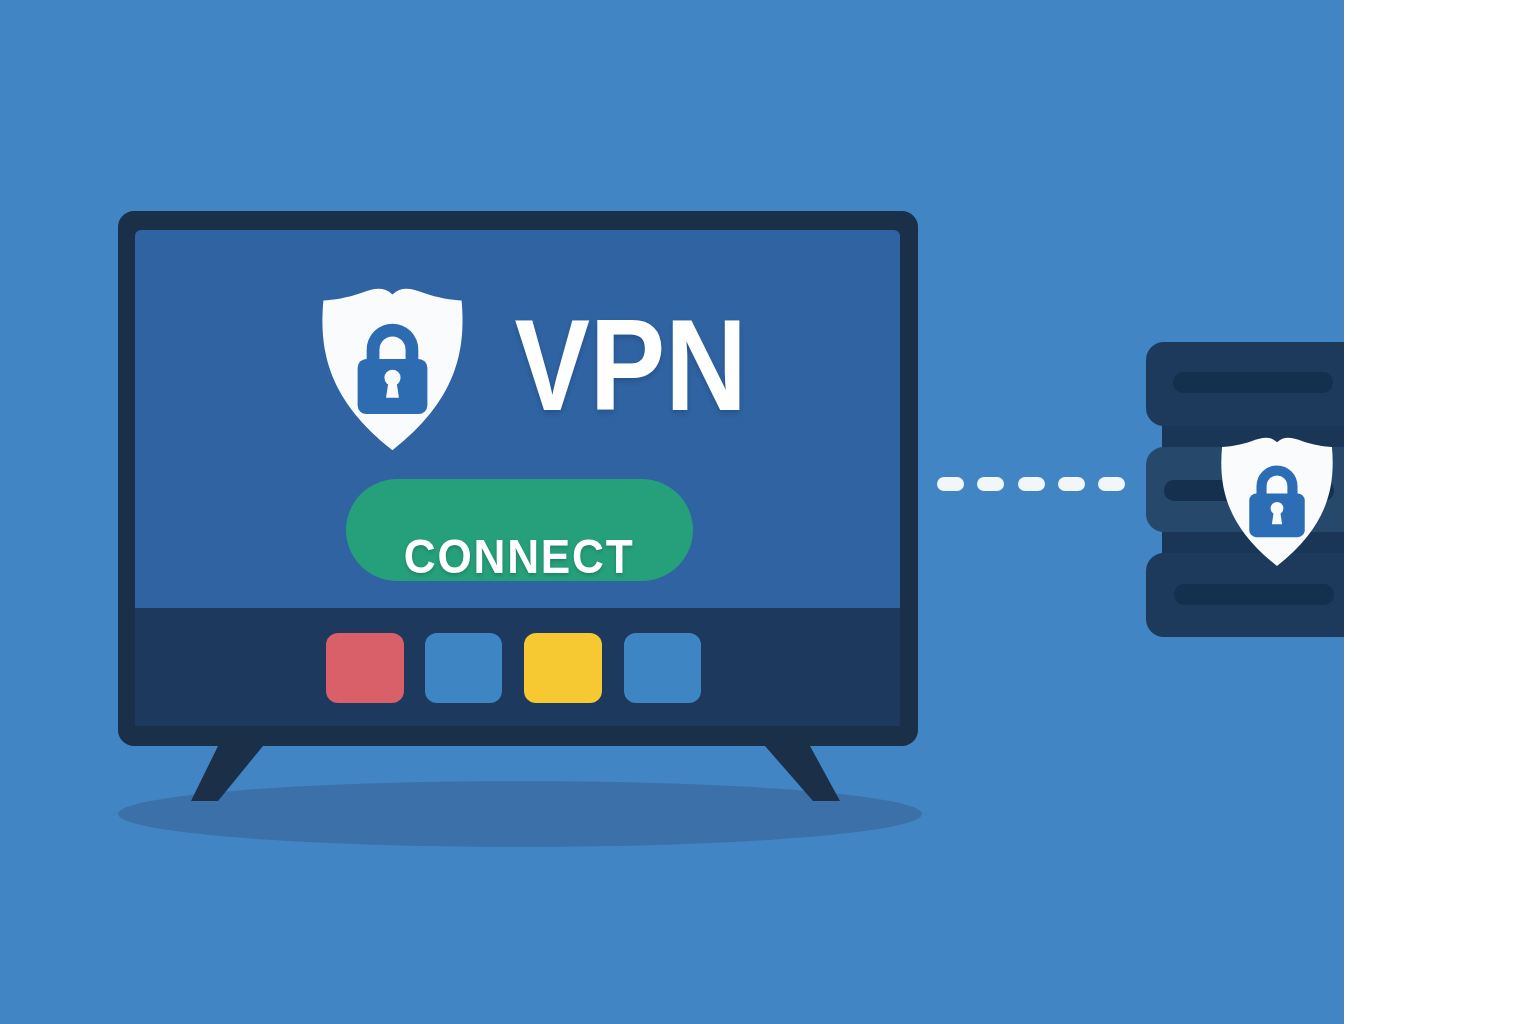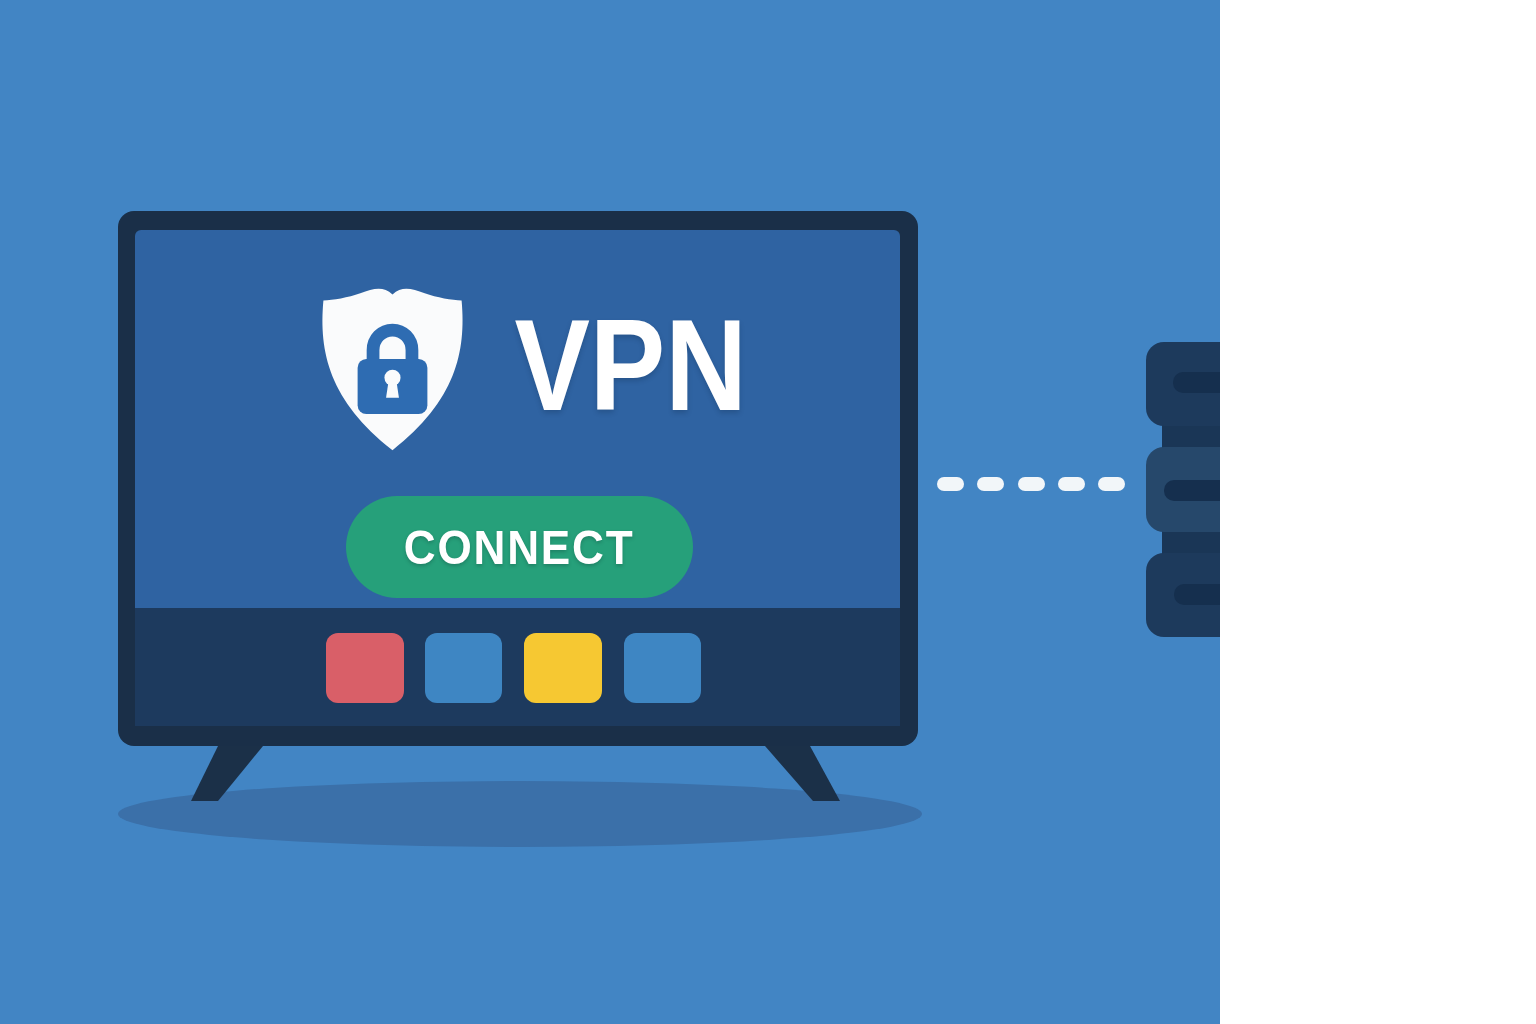--- a/index.html
+++ b/index.html
@@ -1,36 +1,36 @@
 <!DOCTYPE html>
 <html><head>
 <meta charset="utf-8">
 <style>
   html,body{margin:0;padding:0;}
   body{font-family:"Liberation Sans", sans-serif;}
-  .scene{position:relative;width:1220px;height:1024px;overflow:hidden;}
+  .scene{position:relative;width:1344px;height:1024px;overflow:hidden;}
   .abs{position:absolute;}
 
   
   .tv-frame{left:118px;top:211px;width:800px;height:535px;border-radius:16px;z-index:4;}
   .tv-screen{left:135px;top:230px;width:765px;height:378px;border-radius:6px 6px 0 0;z-index:5;}
   .tv-app-bar{left:135px;top:608px;width:765px;height:118px;z-index:5;}
   .app-tile{top:633px;width:78px;height:70px;border-radius:12px;z-index:6;}
   .tile-0{left:326px;}
   .tile-1{left:425px;width:77px;}
   .tile-2{left:524px;}
   .tile-3{left:624px;width:77px;}
 
   .tv-shield{left:312px;top:282px;width:161px;height:178px;z-index:6;}
   .vpn-wrap{left:496px;top:302px;width:270px;height:126px;display:flex;align-items:center;justify-content:center;z-index:6;}
   .vpn-text{display:inline-block;font-size:130px;font-weight:bold;color:#ffffff;letter-spacing:0;
             transform:scaleX(0.87);transform-origin:center;line-height:1;
             text-shadow:0 3px 6px rgba(10,30,60,0.22);}
-  .connect-btn{left:346px;top:496px;width:347px;height:102px;border-radius:51px;border:none;
-               display:flex;align-items:center;justify-content:center;cursor:pointer;z-index:6;padding:0;}
+  .connect-btn{left:346px;top:479px;width:347px;height:102px;border-radius:51px;border:none;
+               display:flex;align-items:flex-end;justify-content:center;cursor:pointer;z-index:6;padding:0;}
   .connect-label{display:inline-block;font-size:49px;font-weight:bold;letter-spacing:2px;line-height:1;
                  transform:scaleX(0.9);transform-origin:center;
                  text-shadow:0 2px 4px rgba(10,40,40,0.25);}
 
   
   .floor-svg{left:0;top:0;width:1536px;height:1024px;z-index:1;}
 
   
   .dash{top:477px;width:27px;height:14px;border-radius:7px;z-index:2;}
   .dash-0{left:937px;} .dash-1{left:977px;} .dash-2{left:1018px;} .dash-3{left:1058px;} .dash-4{left:1098px;}

